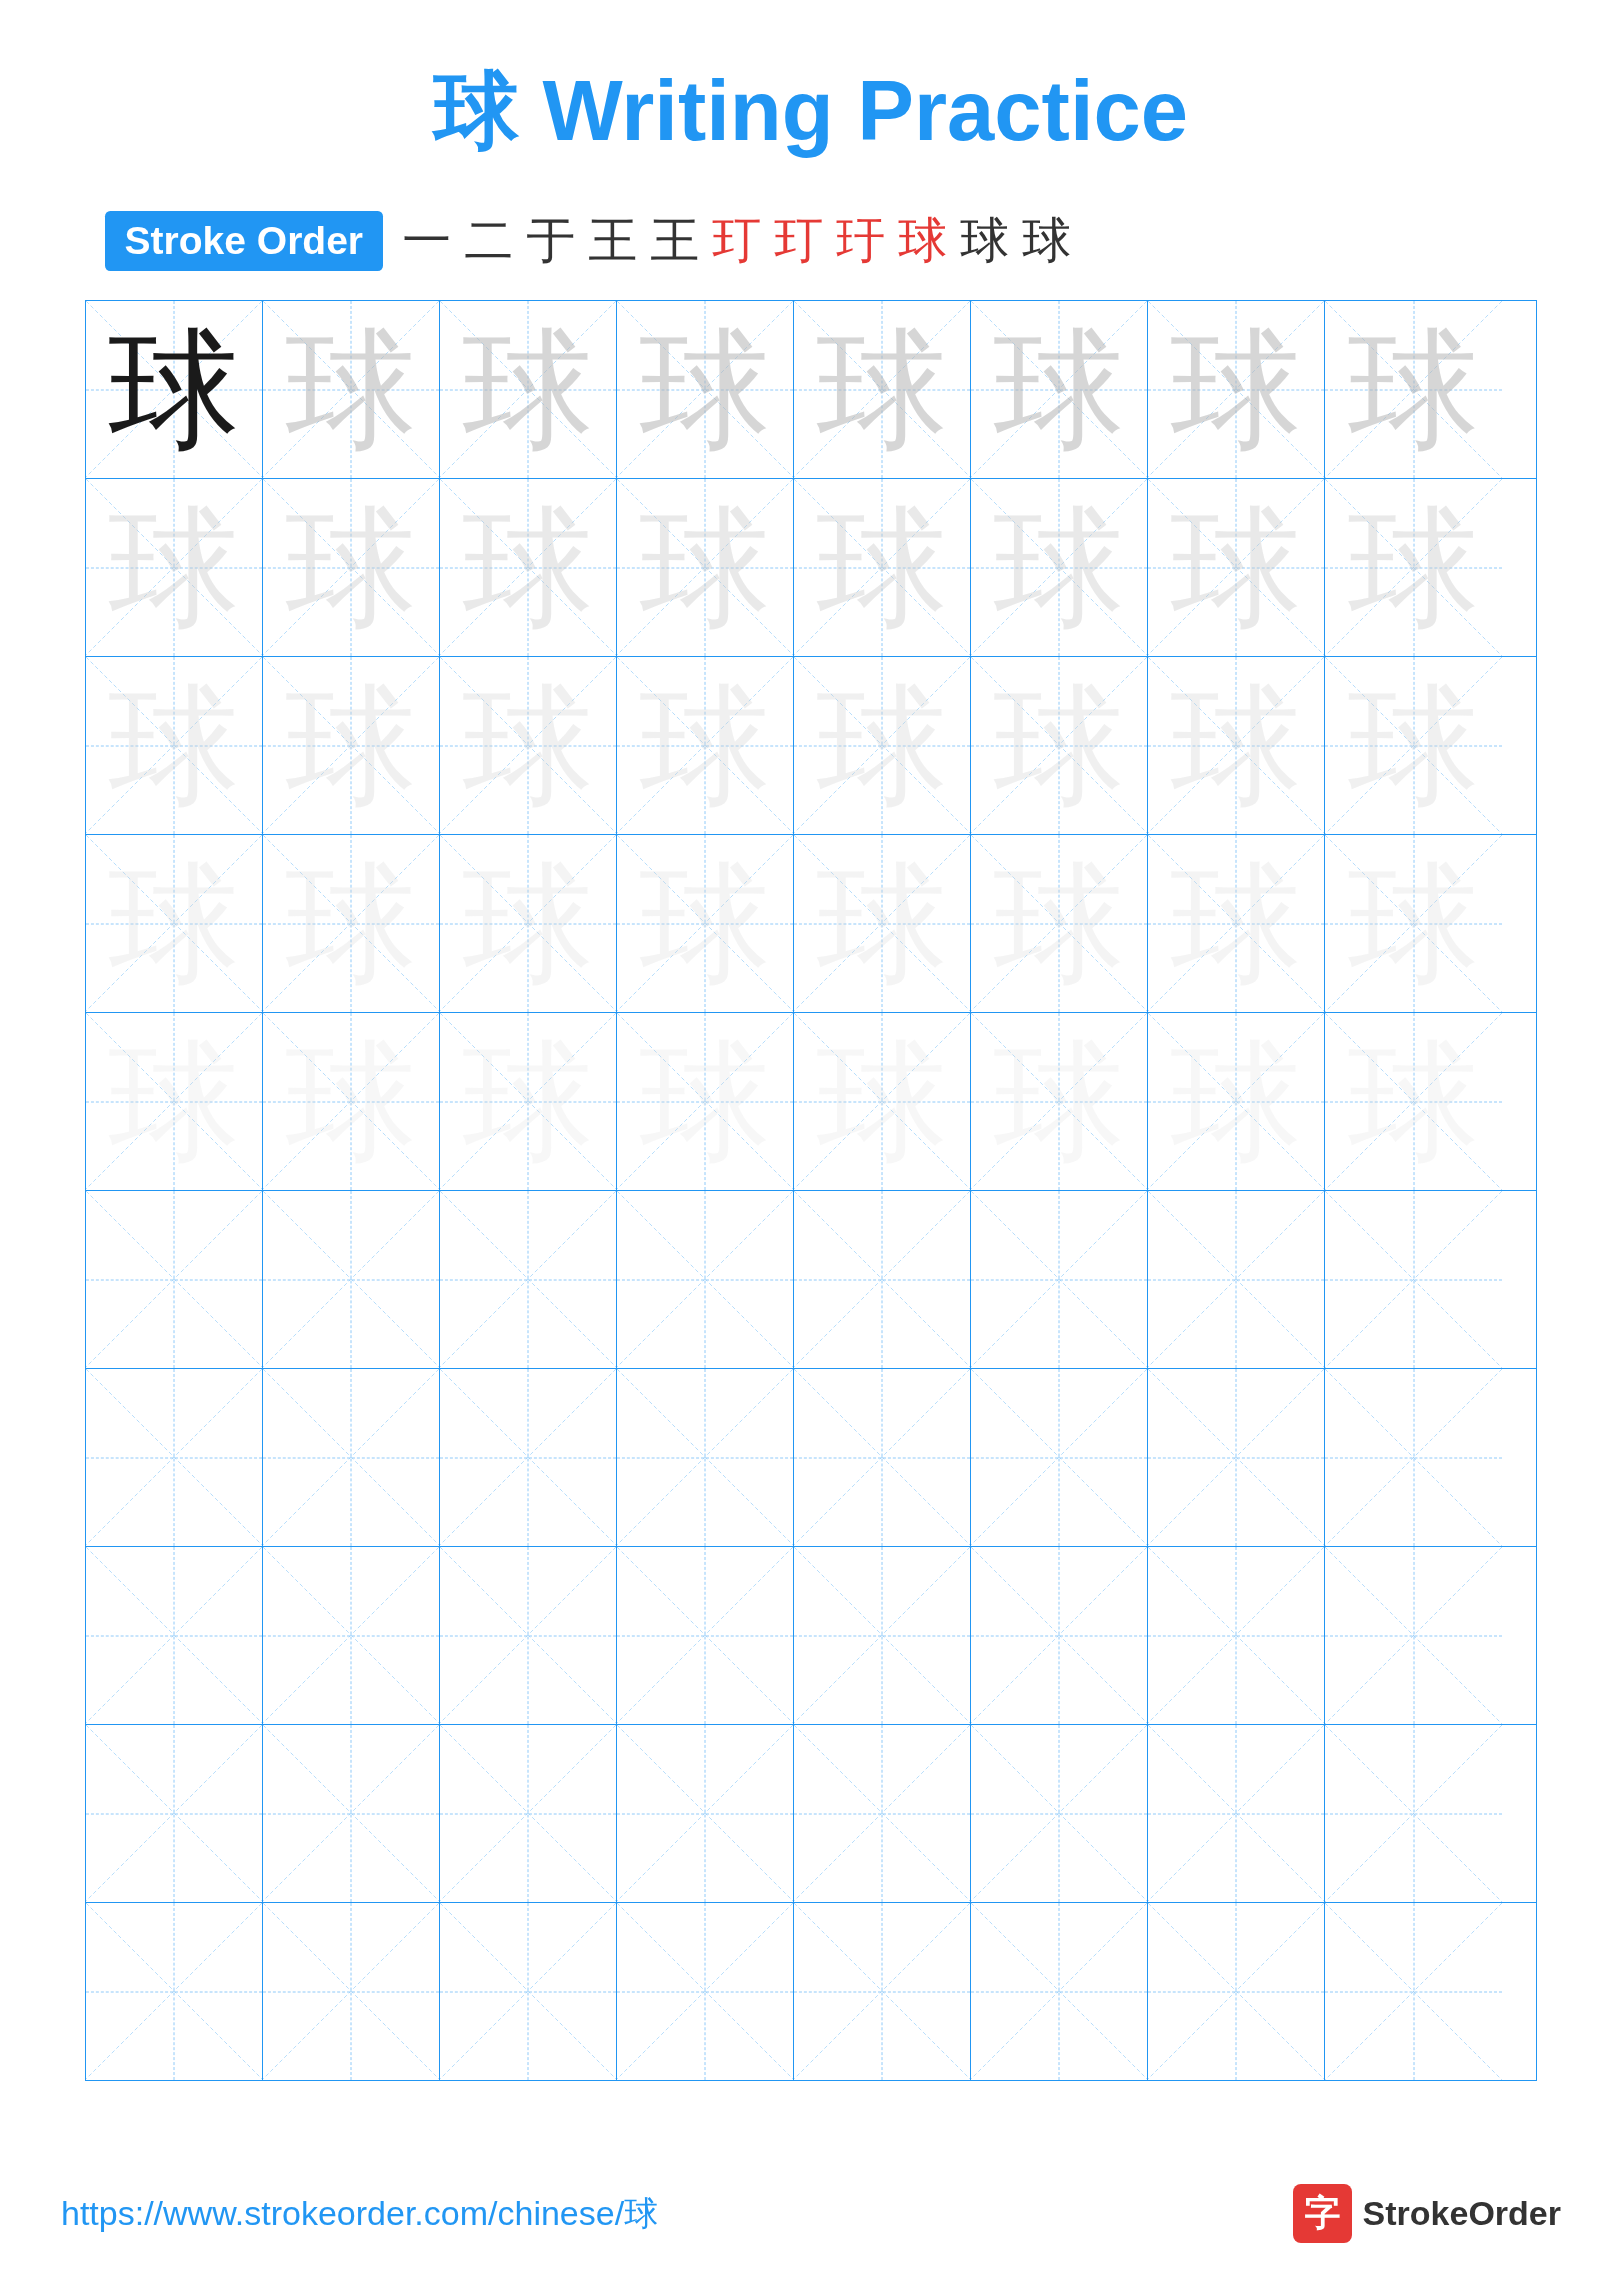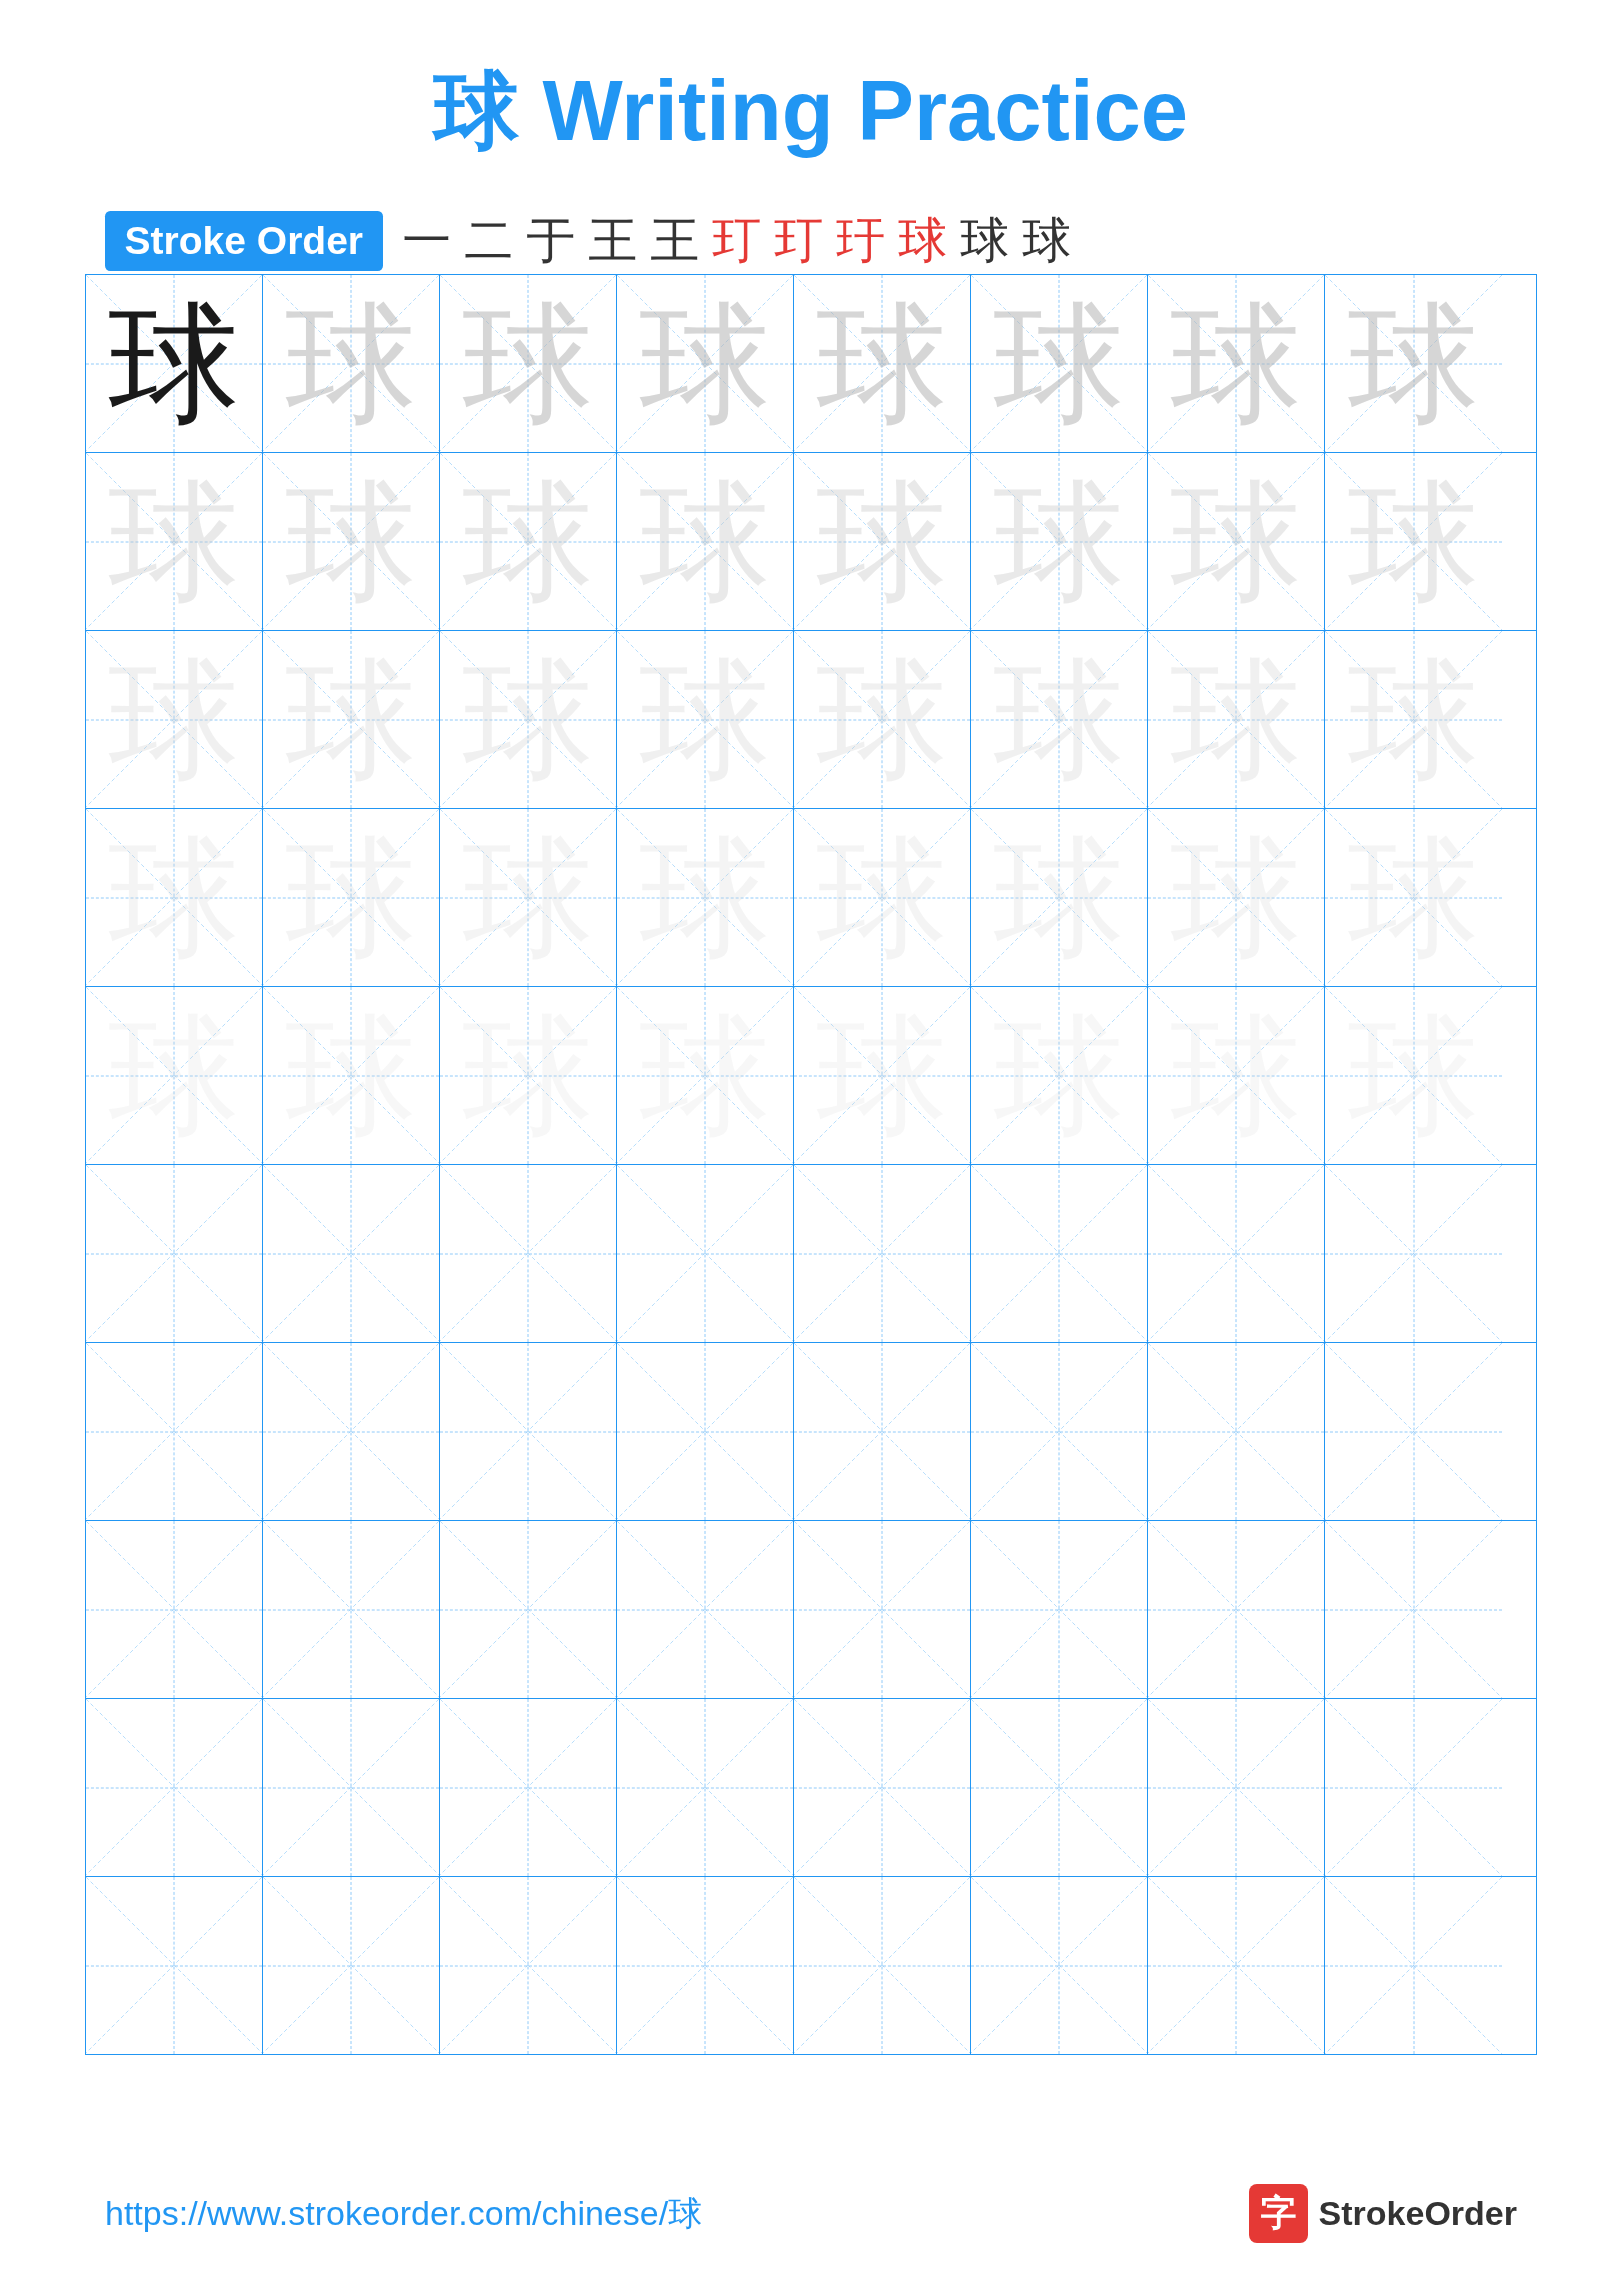--- a/index.html
+++ b/index.html
@@ -18,20 +18,21 @@
       padding-bottom: 39px;
       font-size: 85px;
       font-weight: bold;
       color: #2196F3;
     }
 
     .stroke-order-row {
       display: flex;
       align-items: center;
       padding-left: 105px;
+      margin-bottom: 26px;
       gap: 19.6px;
     }
 
     .stroke-order-badge {
       background: #2196F3;
       color: white;
       padding: 7.9px 19.6px;
       border-radius: 5.2px;
       font-size: 39px;
       font-weight: bold;
@@ -135,21 +136,21 @@
     }
 
     .footer {
       position: absolute;
       bottom: 52px;
       left: 0;
       right: 0;
       display: flex;
       align-items: center;
       justify-content: space-between;
-      padding: 0 105px;
+      padding: 0 61px;
     }
 
     .footer-url {
       color: #2196F3;
       font-size: 34px;
     }
 
     .footer-logo {
       display: flex;
       align-items: center;

